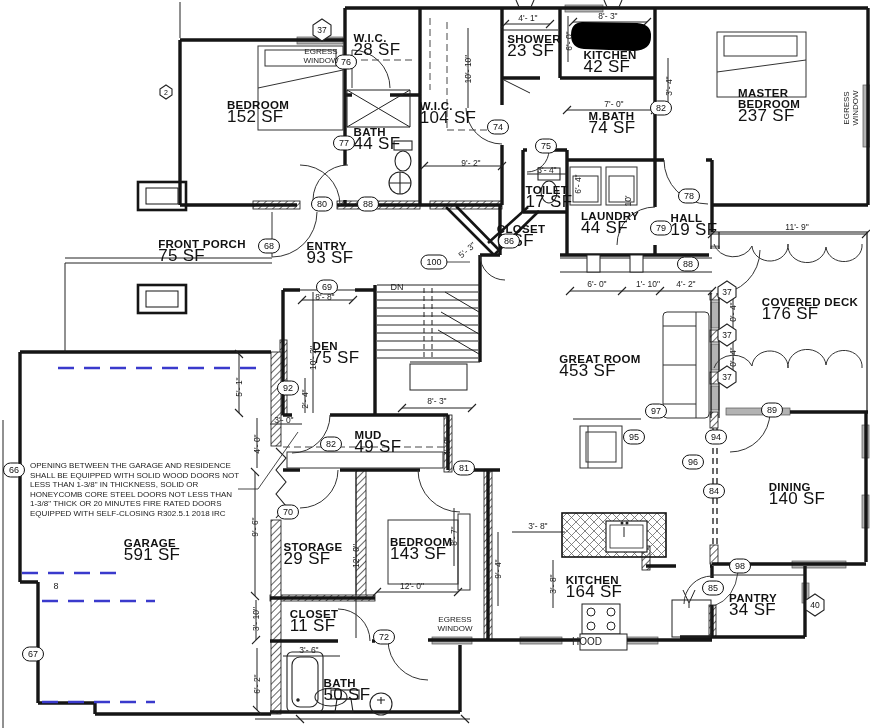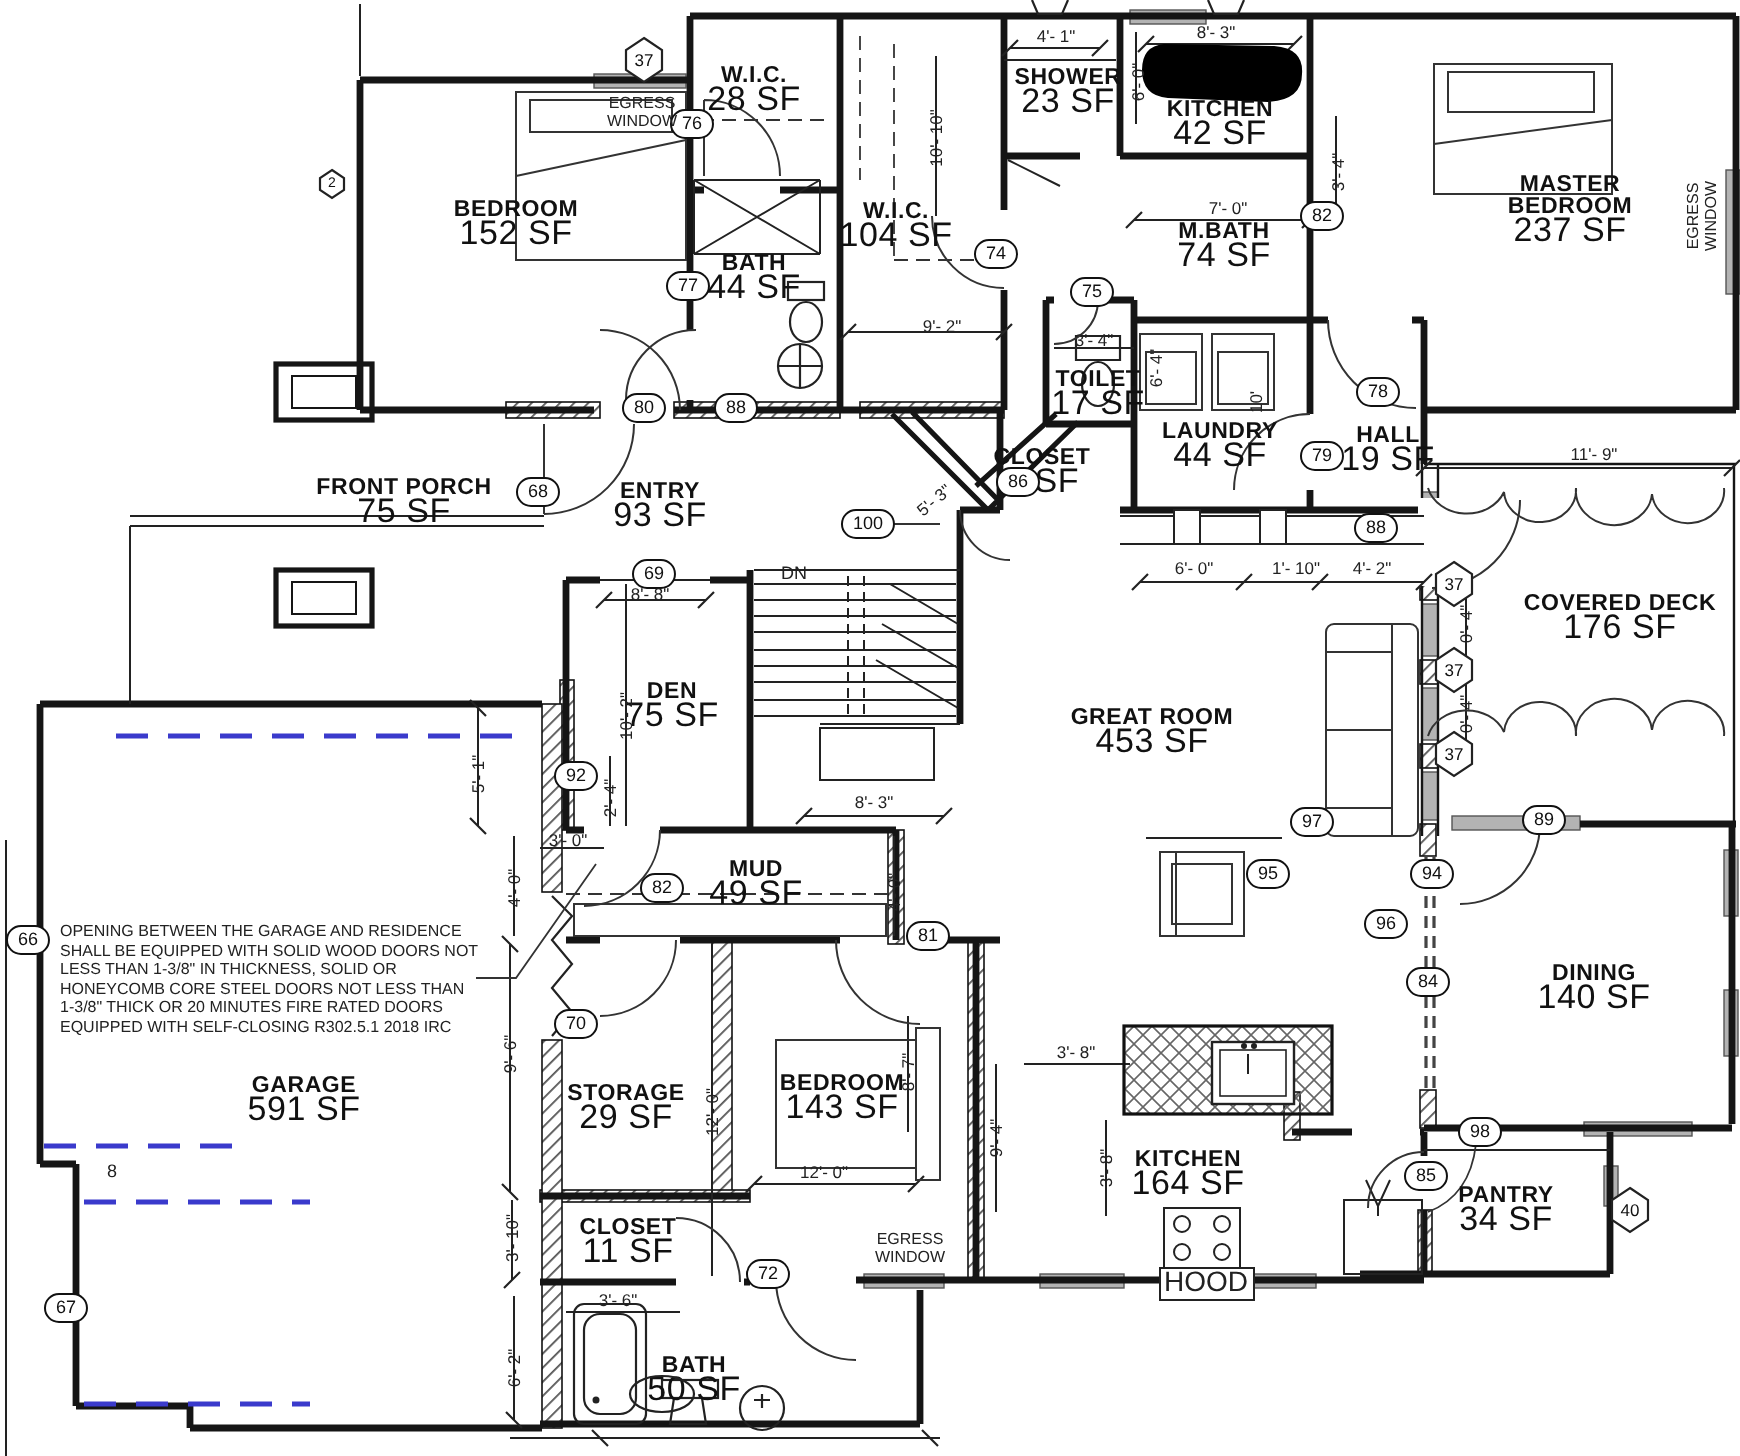--- a/index.html
+++ b/index.html
@@ -1,18 +1,18 @@
 <!DOCTYPE html>
 <html><head>
 <meta charset="utf-8">
 <style>
 html,body{margin:0;padding:0;background:#fff;width:870px;height:728px;overflow:hidden}
 #plan{position:relative;width:870px;height:728px;font-family:"Liberation Sans",sans-serif;color:#111}
 svg{position:absolute;left:0;top:0}
-.room{position:absolute;transform:translate(-50%,-50%);text-align:center;white-space:nowrap;line-height:11px}
+.room{position:absolute;transform:translate(-50%,-50%);white-space:nowrap;line-height:11px}
 .rn{font-weight:bold;font-size:11.5px;letter-spacing:.3px}
 .ra{font-size:17px;letter-spacing:.3px}
 .room.wrap{white-space:normal;width:94px}
 .dim{position:absolute;transform:translate(-50%,-50%);font-size:8.5px;white-space:nowrap;color:#222}
 .dim.v{transform:translate(-50%,-50%) rotate(-90deg)}
 .dim.d{transform:translate(-50%,-50%) rotate(-40deg)}
 .key{position:absolute;transform:translate(-50%,-50%);font-size:9px;line-height:13px;border:1.2px solid #111;border-radius:9px;background:#fff;padding:0 5px;white-space:nowrap}
 .hexn{position:absolute;transform:translate(-50%,-50%);font-size:8.5px;white-space:nowrap}
 .note{position:absolute;font-size:8px;line-height:9.6px;white-space:pre-line;color:#222}
 .misc{position:absolute;transform:translate(-50%,-50%);font-size:8px;line-height:9px;text-align:center;white-space:pre-line;color:#222}
@@ -351,21 +351,21 @@
       <div class="ra">6 SF</div>
     </div>
 <div class="room" style="left:810px;top:308px">
       <div class="rn">COVERED DECK</div>
       <div class="ra">176 SF</div>
     </div>
 <div class="room" style="left:336px;top:352px">
       <div class="rn">DEN</div>
       <div class="ra">75 SF</div>
     </div>
-<div class="room" style="left:576px;top:365px">
+<div class="room" style="left:600px;top:365px">
       <div class="rn">GREAT ROOM</div>
       <div class="ra">453 SF</div>
     </div>
 <div class="room" style="left:378px;top:441px">
       <div class="rn">MUD</div>
       <div class="ra">49 SF</div>
     </div>
 <div class="room" style="left:152px;top:549px">
       <div class="rn">GARAGE</div>
       <div class="ra">591 SF</div>
@@ -473,21 +473,21 @@
 <div class="dim v" style="left:255px;top:527px">9'- 6"</div>
 
 <div class="note" style="left:30px;top:461px">OPENING BETWEEN THE GARAGE AND RESIDENCE
 SHALL BE EQUIPPED WITH SOLID WOOD DOORS NOT
 LESS THAN 1-3/8" IN THICKNESS, SOLID OR
 HONEYCOMB CORE STEEL DOORS NOT LESS THAN
 1-3/8" THICK OR 20 MINUTES FIRE RATED DOORS
 EQUIPPED WITH SELF-CLOSING R302.5.1 2018 IRC</div>
 
 <div class="misc" style="left:397px;top:287px;font-size:9px">DN</div>
-<div class="misc" style="left:603px;top:641px;font-size:14px">HOOD</div>
+<div class="misc" style="left:587px;top:641px;font-size:10px">HOOD</div>
 <div class="misc" style="left:321px;top:56px">EGRESS
 WINDOW</div>
 <div class="misc v" style="left:851px;top:108px">EGRESS
 WINDOW</div>
 <div class="misc" style="left:455px;top:624px">EGRESS
 WINDOW</div>
 <div class="misc" style="left:56px;top:586px;font-size:9px">8</div>
 
 <svg width="40" height="22" style="left:311px;top:686px;position:absolute">
       <ellipse cx="20" cy="11" rx="16" ry="9" fill="none" stroke="#222" stroke-width="1.1"></ellipse>

